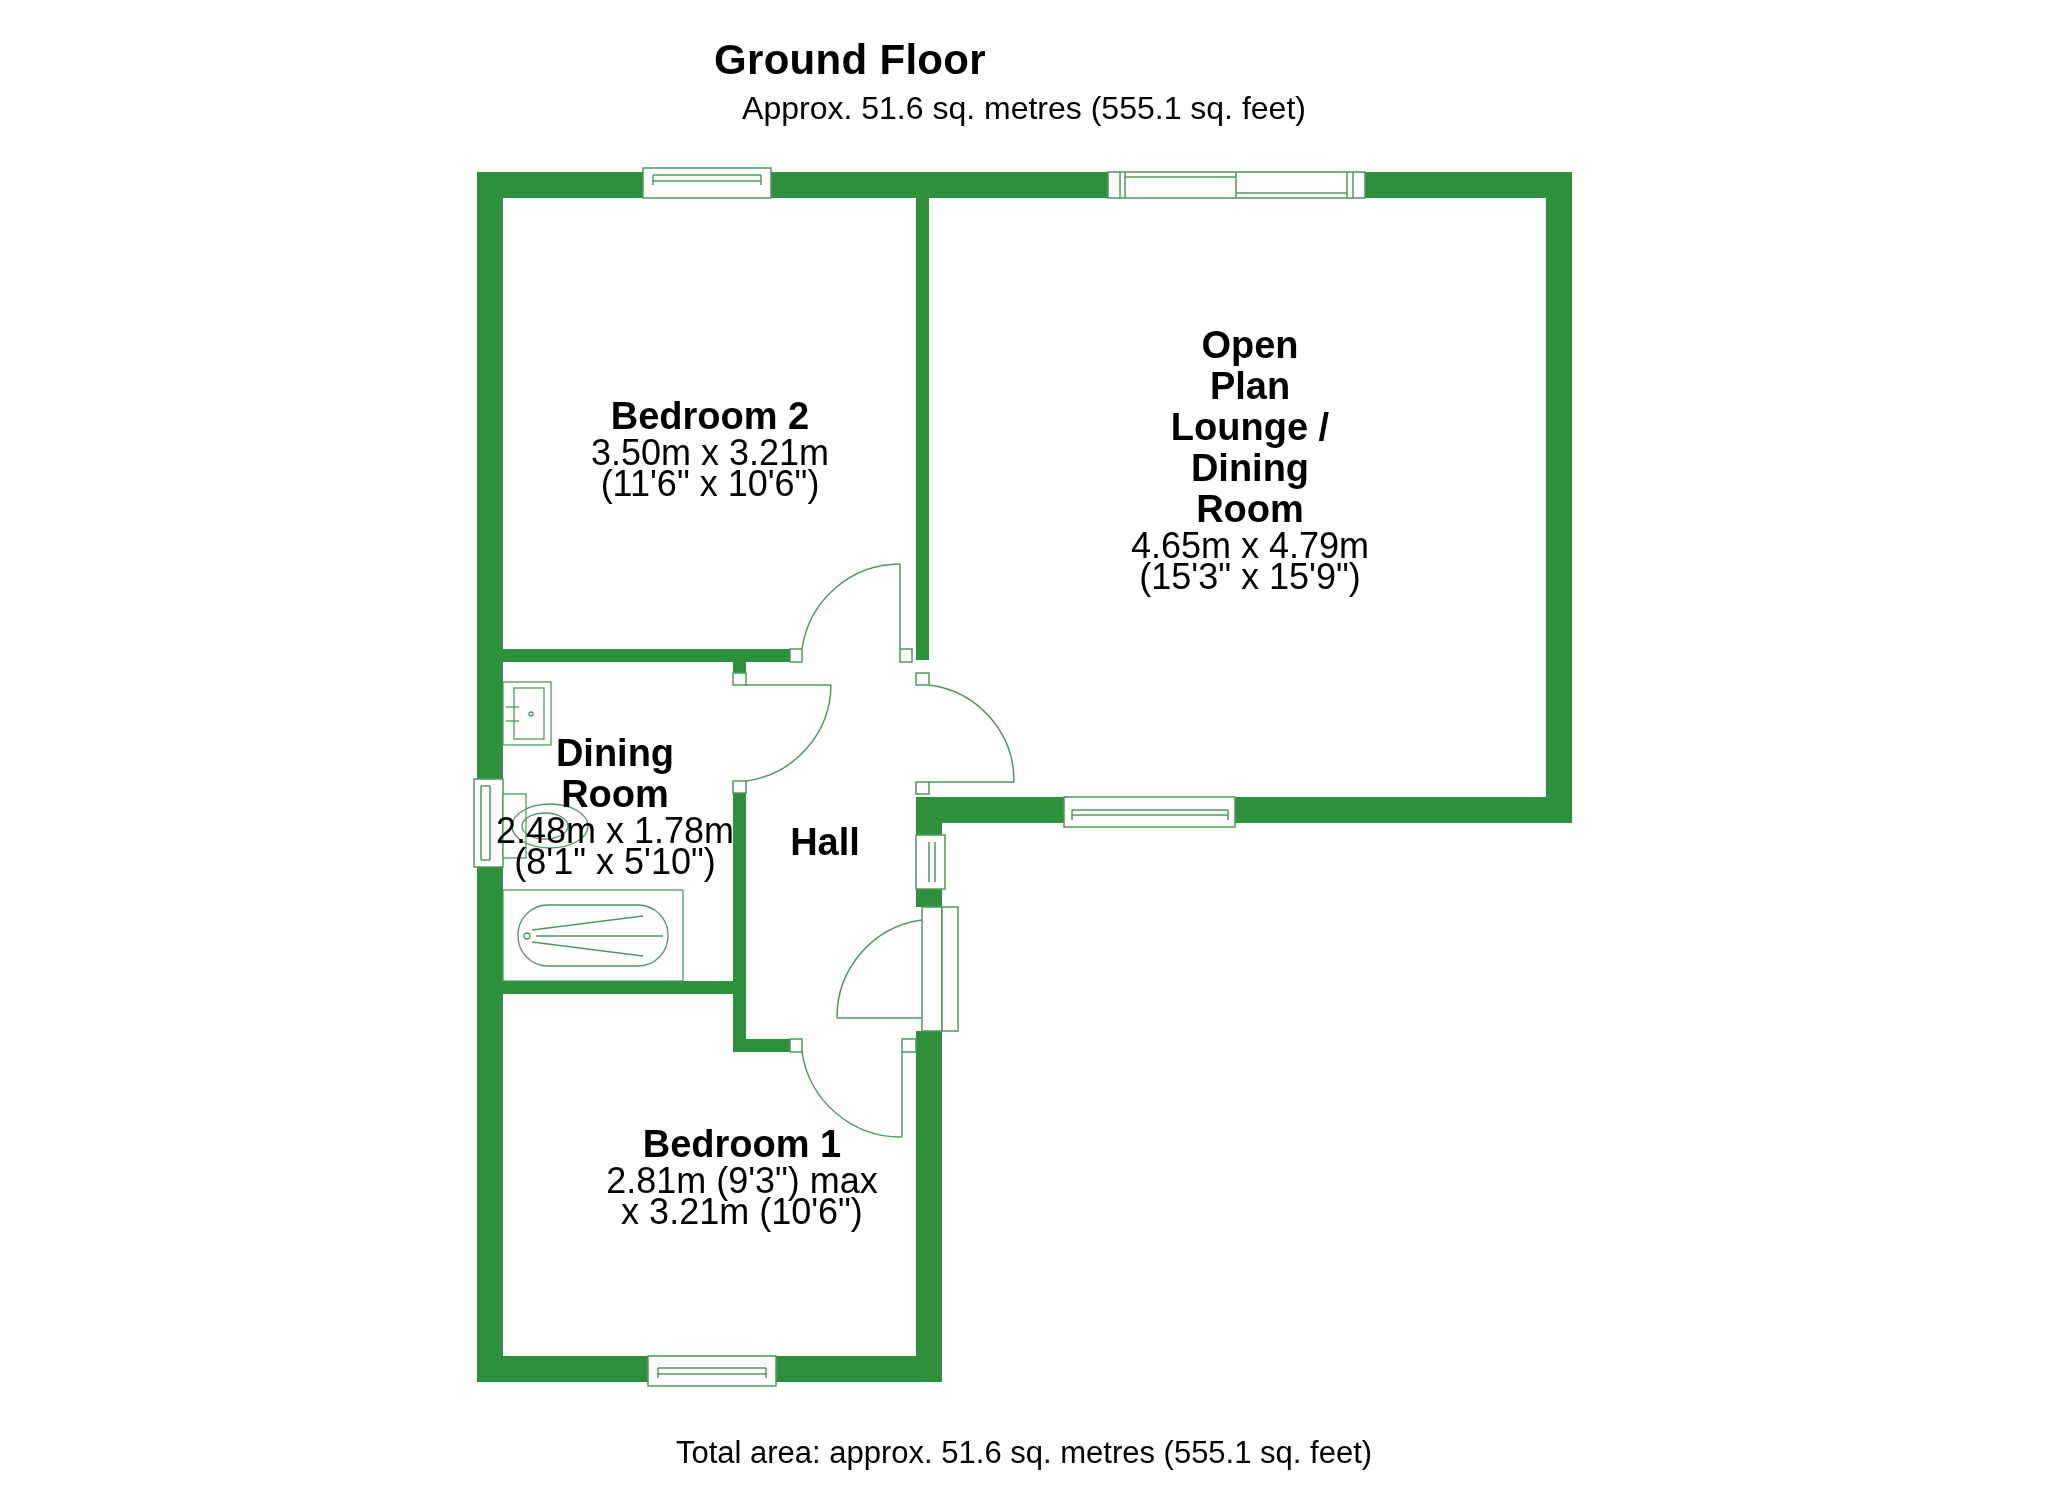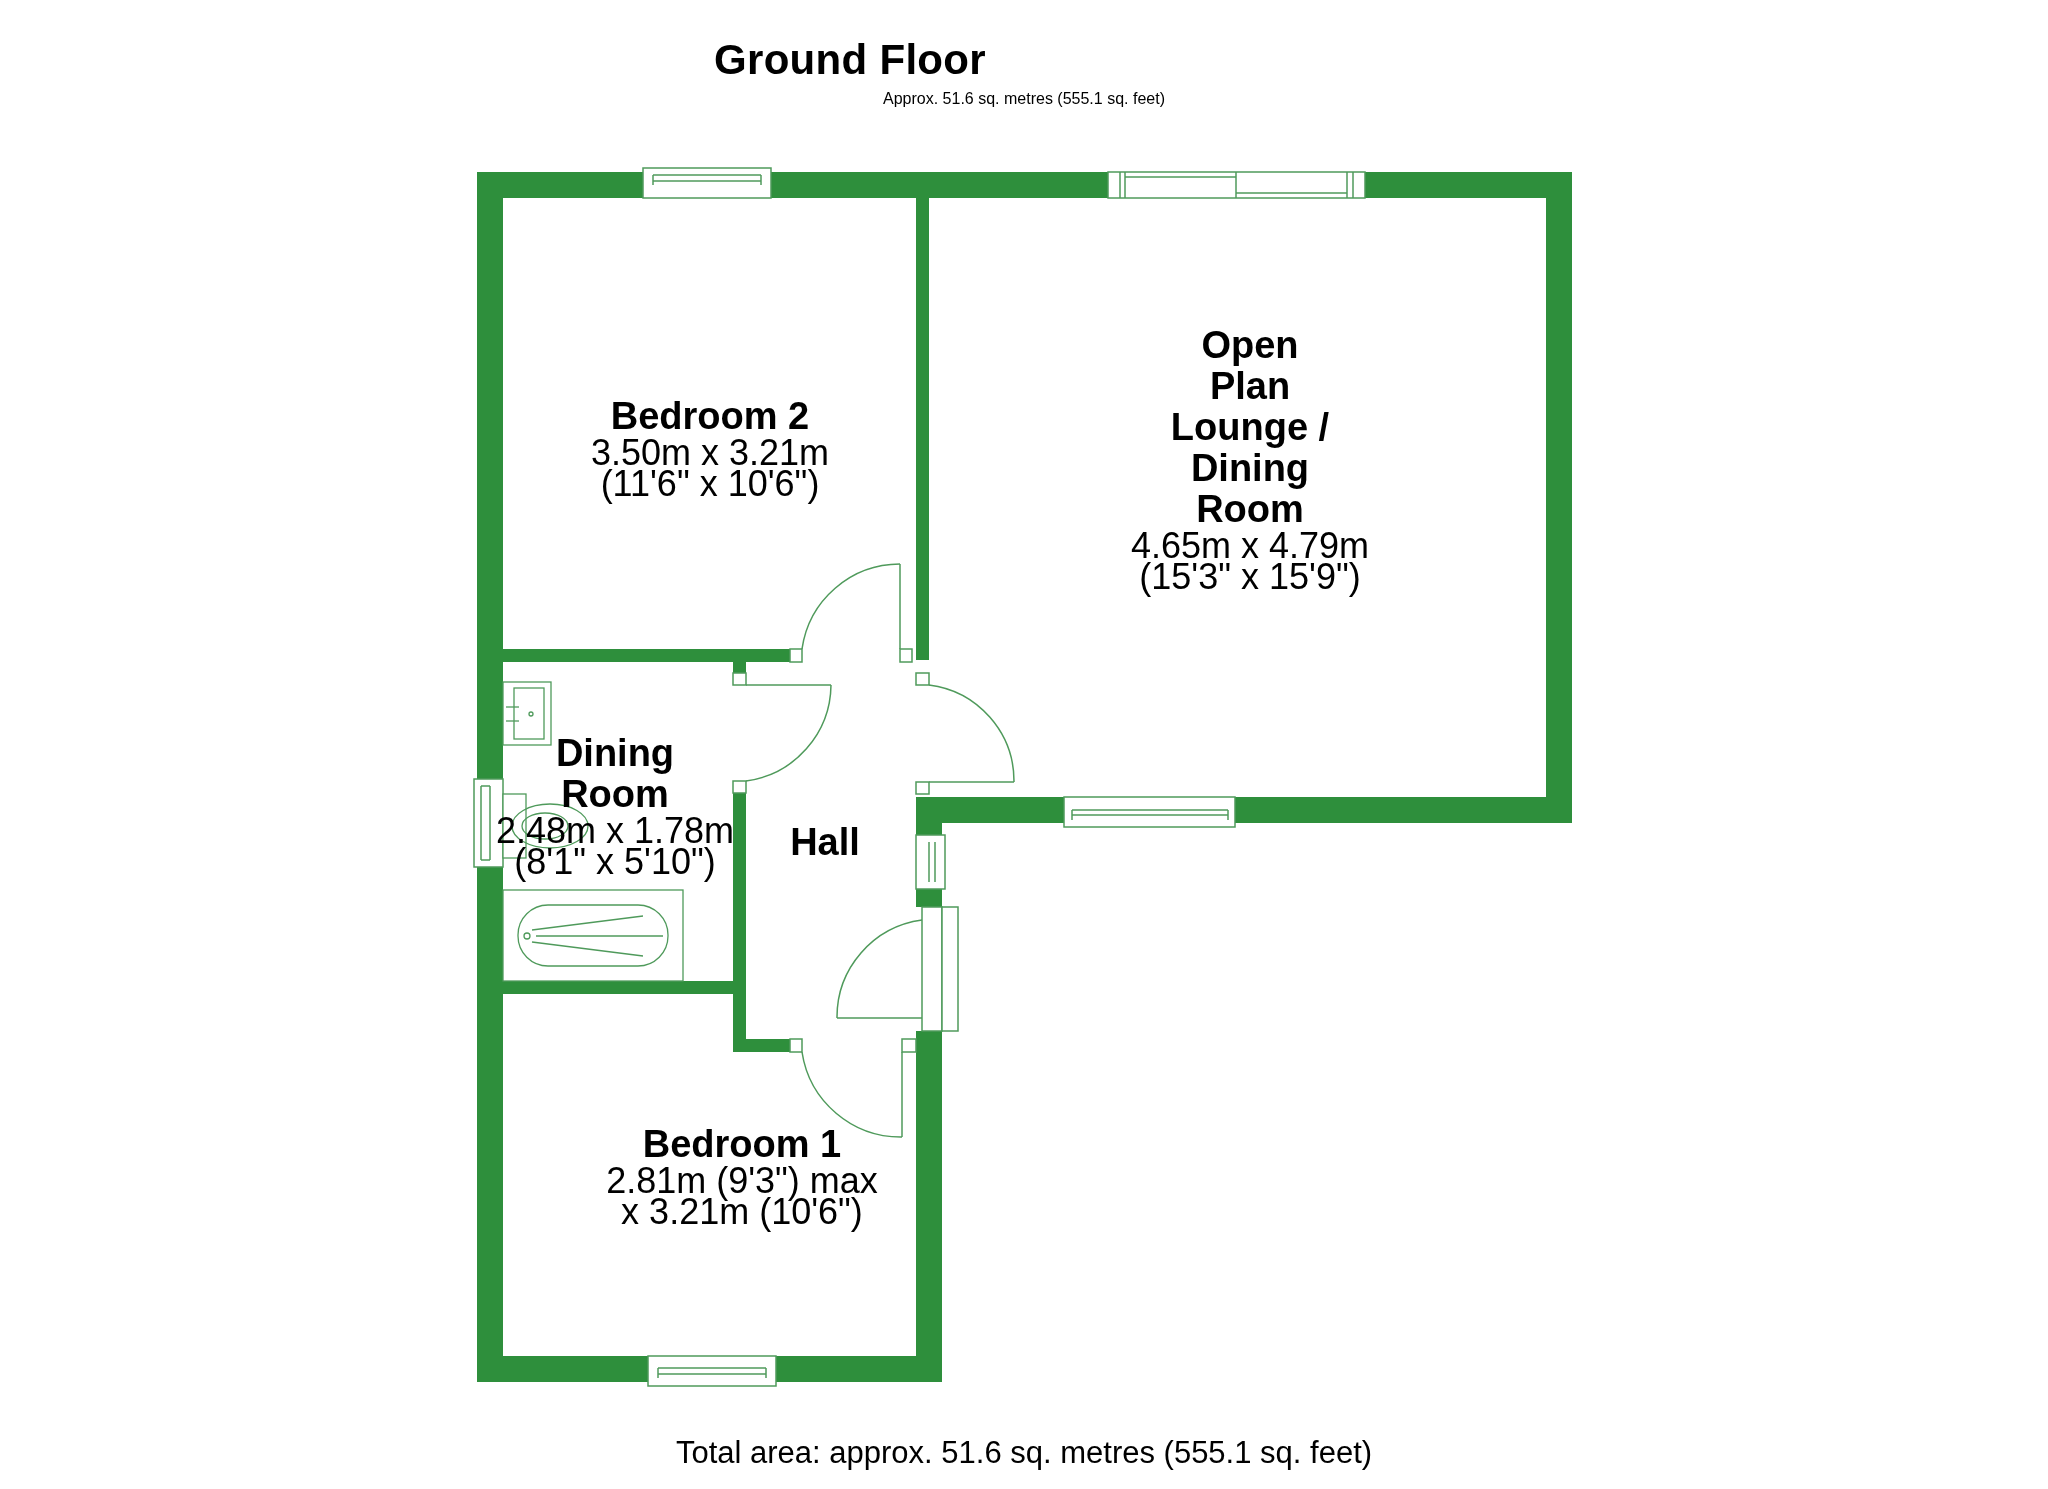--- a/index.html
+++ b/index.html
@@ -1,18 +1,18 @@
 <!DOCTYPE html>
 <html><head>
 <meta charset="utf-8">
 <style>
   html, body { margin: 0; padding: 0; background: #ffffff; }
   body { width: 2048px; height: 1489px; position: relative; overflow: hidden; font-family: "Liberation Sans", sans-serif; }
   .title { position: absolute; left: 0; width: 1700px; top: 36px; text-align: center; font-size: 42px; font-weight: bold; color: #000; letter-spacing: 0.3px; }
-  .subtitle { position: absolute; left: 0; width: 2048px; top: 90px; text-align: center; font-size: 16px; color: #000; }
+  .subtitle { position: absolute; left: 0; width: 2048px; top: 90px; text-align: center; font-size: 32px; color: #000; }
   .footer { position: absolute; left: 0; width: 2048px; top: 1435px; text-align: center; font-size: 31px; color: #000; }
   svg.plan { position: absolute; left: 0; top: 0; }
   .lbl { position: absolute; text-align: center; color: #000; line-height: 1.0; }
   .lbl .name { font-weight: bold; font-size: 38px; line-height: 41px; display: block; }
   .lbl .dim { font-size: 36px; line-height: 31px; display: block; }
 </style>
 </head>
 <body>
 
 <div class="title">Ground Floor</div>

